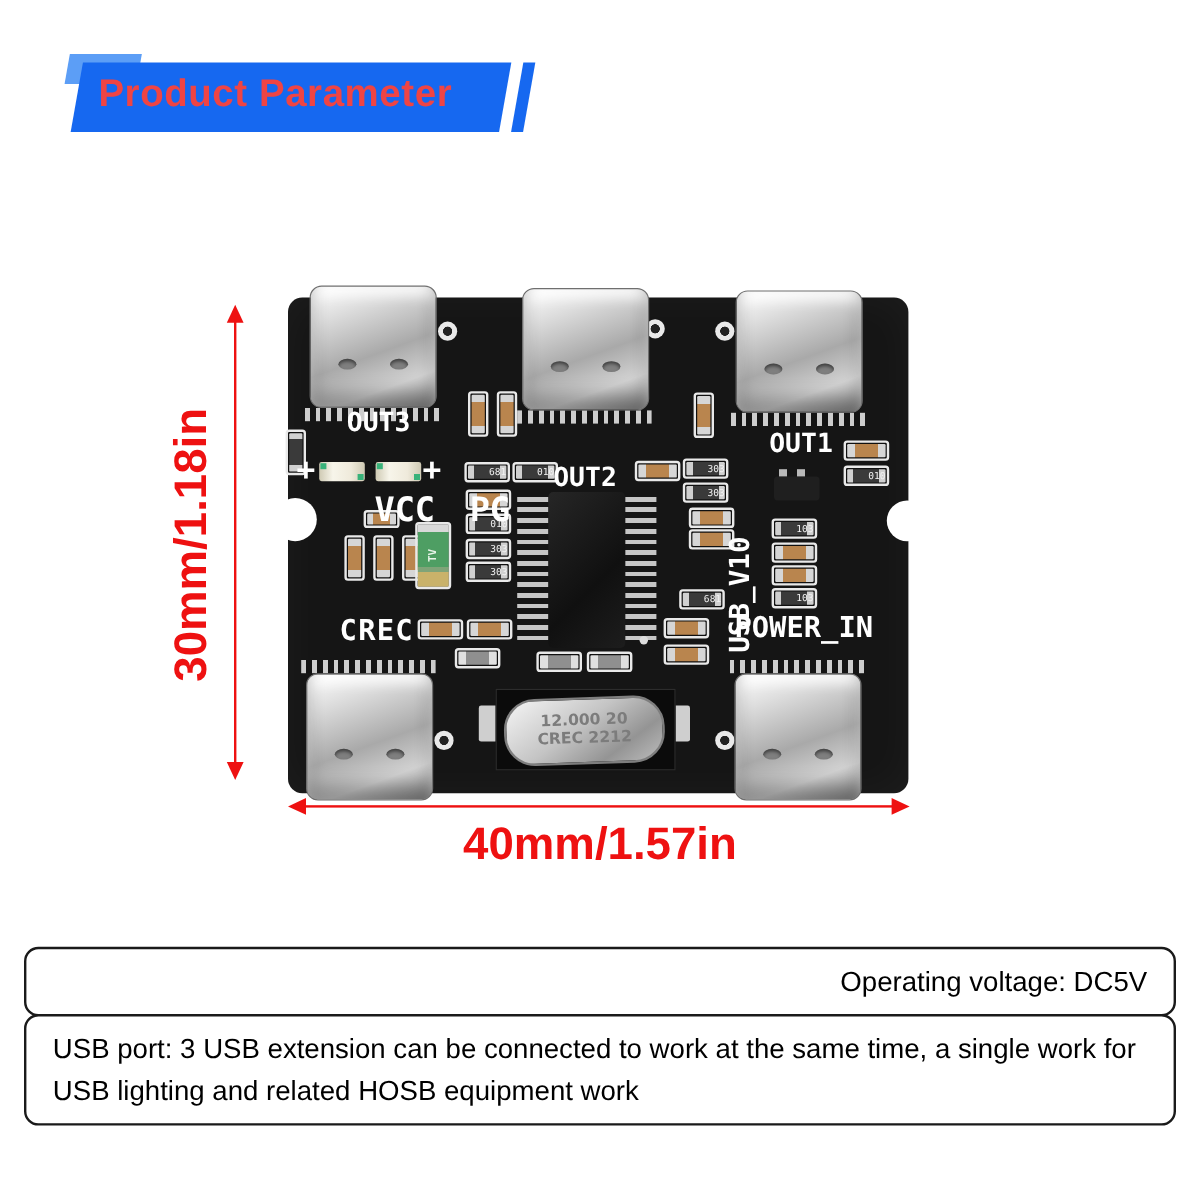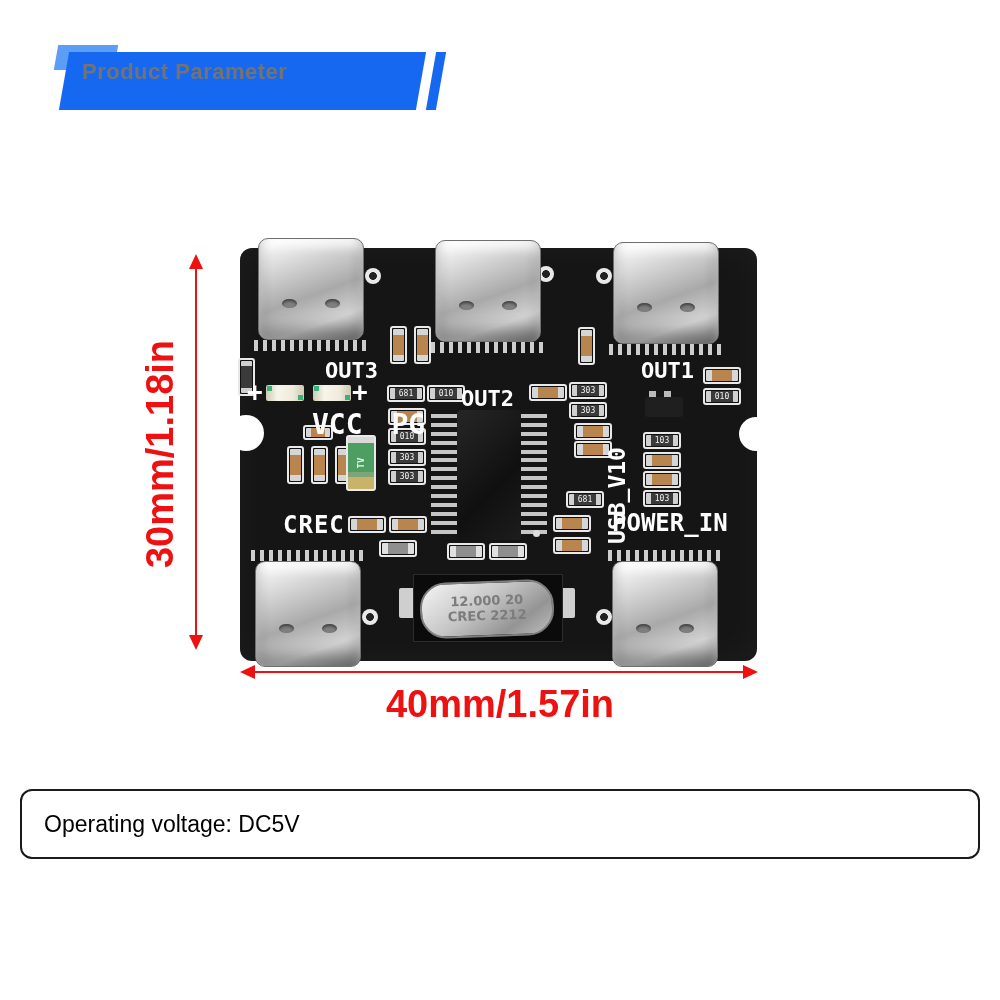--- a/index.html
+++ b/index.html
@@ -9,22 +9,22 @@
   }
   .abs{position:absolute;}
 
   
   .banner-accent{left:56px;top:45px;width:60px;height:25px;background:#5c9ef6;
     transform:skewX(-10deg);z-index:1;}
   .banner-main{left:64px;top:52px;width:357px;height:58px;background:#1668f0;
     transform:skewX(-10deg);z-index:2;}
   .banner-stripe{left:431px;top:52px;width:10px;height:58px;background:#1668f0;
     transform:skewX(-10deg);z-index:2;}
-  .banner-title{left:82px;top:59px;width:340px;z-index:3;color:#737373;
-    font-size:22px;font-weight:bold;letter-spacing:.5px;}
+  .banner-title{left:82px;top:59px;width:340px;z-index:3;color:#ef4444;
+    font-size:32px;font-weight:bold;letter-spacing:.5px;}
   .dim-line{background:#ee1111;z-index:5;}
   .arrowhead{width:0;height:0;z-index:5;}
   .dim-text{font-size:38px;font-weight:bold;color:#ee1111;text-align:center;z-index:5;}
   .v-rot{transform:rotate(-90deg);}
 
   
   .pcb-board{left:240px;top:248px;width:517px;height:413px;background:#151515;
     border-radius:12px;z-index:1;box-shadow:inset 0 0 40px rgba(255,255,255,.04);}
   .notch{background:#ffffff;border-radius:50%;z-index:4;}
   .hole{width:16px;height:16px;border-radius:50%;z-index:3;
@@ -57,21 +57,21 @@
   .vert-text{writing-mode:vertical-rl;transform:rotate(180deg);}
   .led{width:38px;height:16px;border-radius:2px;z-index:3;position:absolute;
     background:linear-gradient(90deg,#cfcab4,#f7f5ea 30%,#efeadb 70%,#cfcab4);}
   .led i{position:absolute;width:5px;height:5px;background:#38b27a;display:block;}
   .led i.a{left:1px;top:1px;} .led i.b{right:1px;bottom:1px;}
 
   .smd{border:2px solid #e9e9e9;border-radius:3px;background:#101010;padding:1px;z-index:3;
     display:flex;align-items:center;justify-content:center;position:absolute;}
   .smd .body{display:flex;align-items:center;justify-content:center;
     font-family:"DejaVu Sans Mono",monospace;font-size:8px;color:#f2f2f2;border-radius:1px;}
-  .h38 .body{width:32px;height:11px;}
+  .h38 .body{width:32px;height:11px;justify-content:flex-end;}
   .h30 .body{width:24px;height:9px;}
   .v38 .body{width:11px;height:32px;}
   .tan-h{background:linear-gradient(90deg,#d6d6d6 0 20%,#b9854e 20% 80%,#d6d6d6 80%);}
   .tan-v{background:linear-gradient(180deg,#d6d6d6 0 20%,#b9854e 20% 80%,#d6d6d6 80%);}
   .gray-h{background:linear-gradient(90deg,#e0e0e0 0 20%,#8f8f8f 20% 80%,#e0e0e0 80%);}
   .dark-h{background:linear-gradient(90deg,#d0d0d0 0 16%,#3a3a3a 16% 84%,#d0d0d0 84%);}
   .dark-v{background:linear-gradient(180deg,#d0d0d0 0 16%,#3a3a3a 16% 84%,#d0d0d0 84%);}
   .transistor{left:645px;top:397px;width:38px;height:20px;background:#1f1f1f;border-radius:3px;z-index:3;}
   .transistor::before{content:"";position:absolute;left:4px;top:-6px;width:30px;height:6px;
     background:repeating-linear-gradient(90deg,#b9b9b9 0 7px,rgba(0,0,0,0) 7px 15px);}
@@ -143,21 +143,21 @@
 <div class="abs ic-body"></div>
 
 <div class="abs xtal-side" style="left:399px;top:588px;"></div>
 <div class="abs xtal-side" style="left:559px;top:588px;"></div>
 <div class="abs xtal-pad"></div>
 <div class="abs xtal">
   <span>12.000 20</span>
   <span>CREC 2212</span>
 </div>
 
-<div class="abs silk" style="left:289px;top:358px;font-size:22px;margin-left:36px;">OUT3</div>
+<div class="abs silk" style="left:289px;top:340px;font-size:22px;">OUT3</div>
 <div class="abs silk" style="left:461px;top:358px;font-size:22px;margin-top:28px;">OUT2</div>
 <div class="abs silk" style="left:641px;top:358px;font-size:22px;">OUT1</div>
 <div class="abs silk" style="left:272px;top:408px;font-size:28px;word-spacing:12px;margin-left:40px;">VCC PG</div>
 <div class="abs silk" style="left:283px;top:511px;font-size:24px;letter-spacing:1px;">CREC</div>
 <div class="abs silk" style="left:612px;top:509px;font-size:24px;">POWER_IN</div>
 <div class="abs silk vert-text" style="left:604px;top:394px;width:28px;height:150px;font-size:23px;">USB_V10</div>
 <div class="abs silk" style="left:247px;top:377px;font-size:26px;">+</div>
 <div class="abs silk" style="left:352px;top:377px;font-size:26px;">+</div>
 
 <div class="abs led" style="left:266px;top:385px;">
@@ -296,16 +296,19 @@
   </div>
 <div class="smd h38" style="left:553px;top:515px;">
     <div class="body tan-h"></div>
   </div>
 <div class="smd h38" style="left:553px;top:537px;">
     <div class="body tan-h"></div>
   </div>
 <div class="abs dot" style="left:533px;top:530px;"></div>
 
 <div class="abs spec-wrap">
-  <div class="spec-row" style="height:70px;">
+  <div class="spec-row" style="height:58px;justify-content:flex-end;">
     <span>Operating voltage: DC5V</span>
   </div>
+  <div class="spec-row" style="min-height:82px;">
+    <span>USB port: 3 USB extension can be connected to work at the same time, a single work for USB lighting and related HOSB equipment work</span>
+  </div>
 </div>
 
 </body></html>

